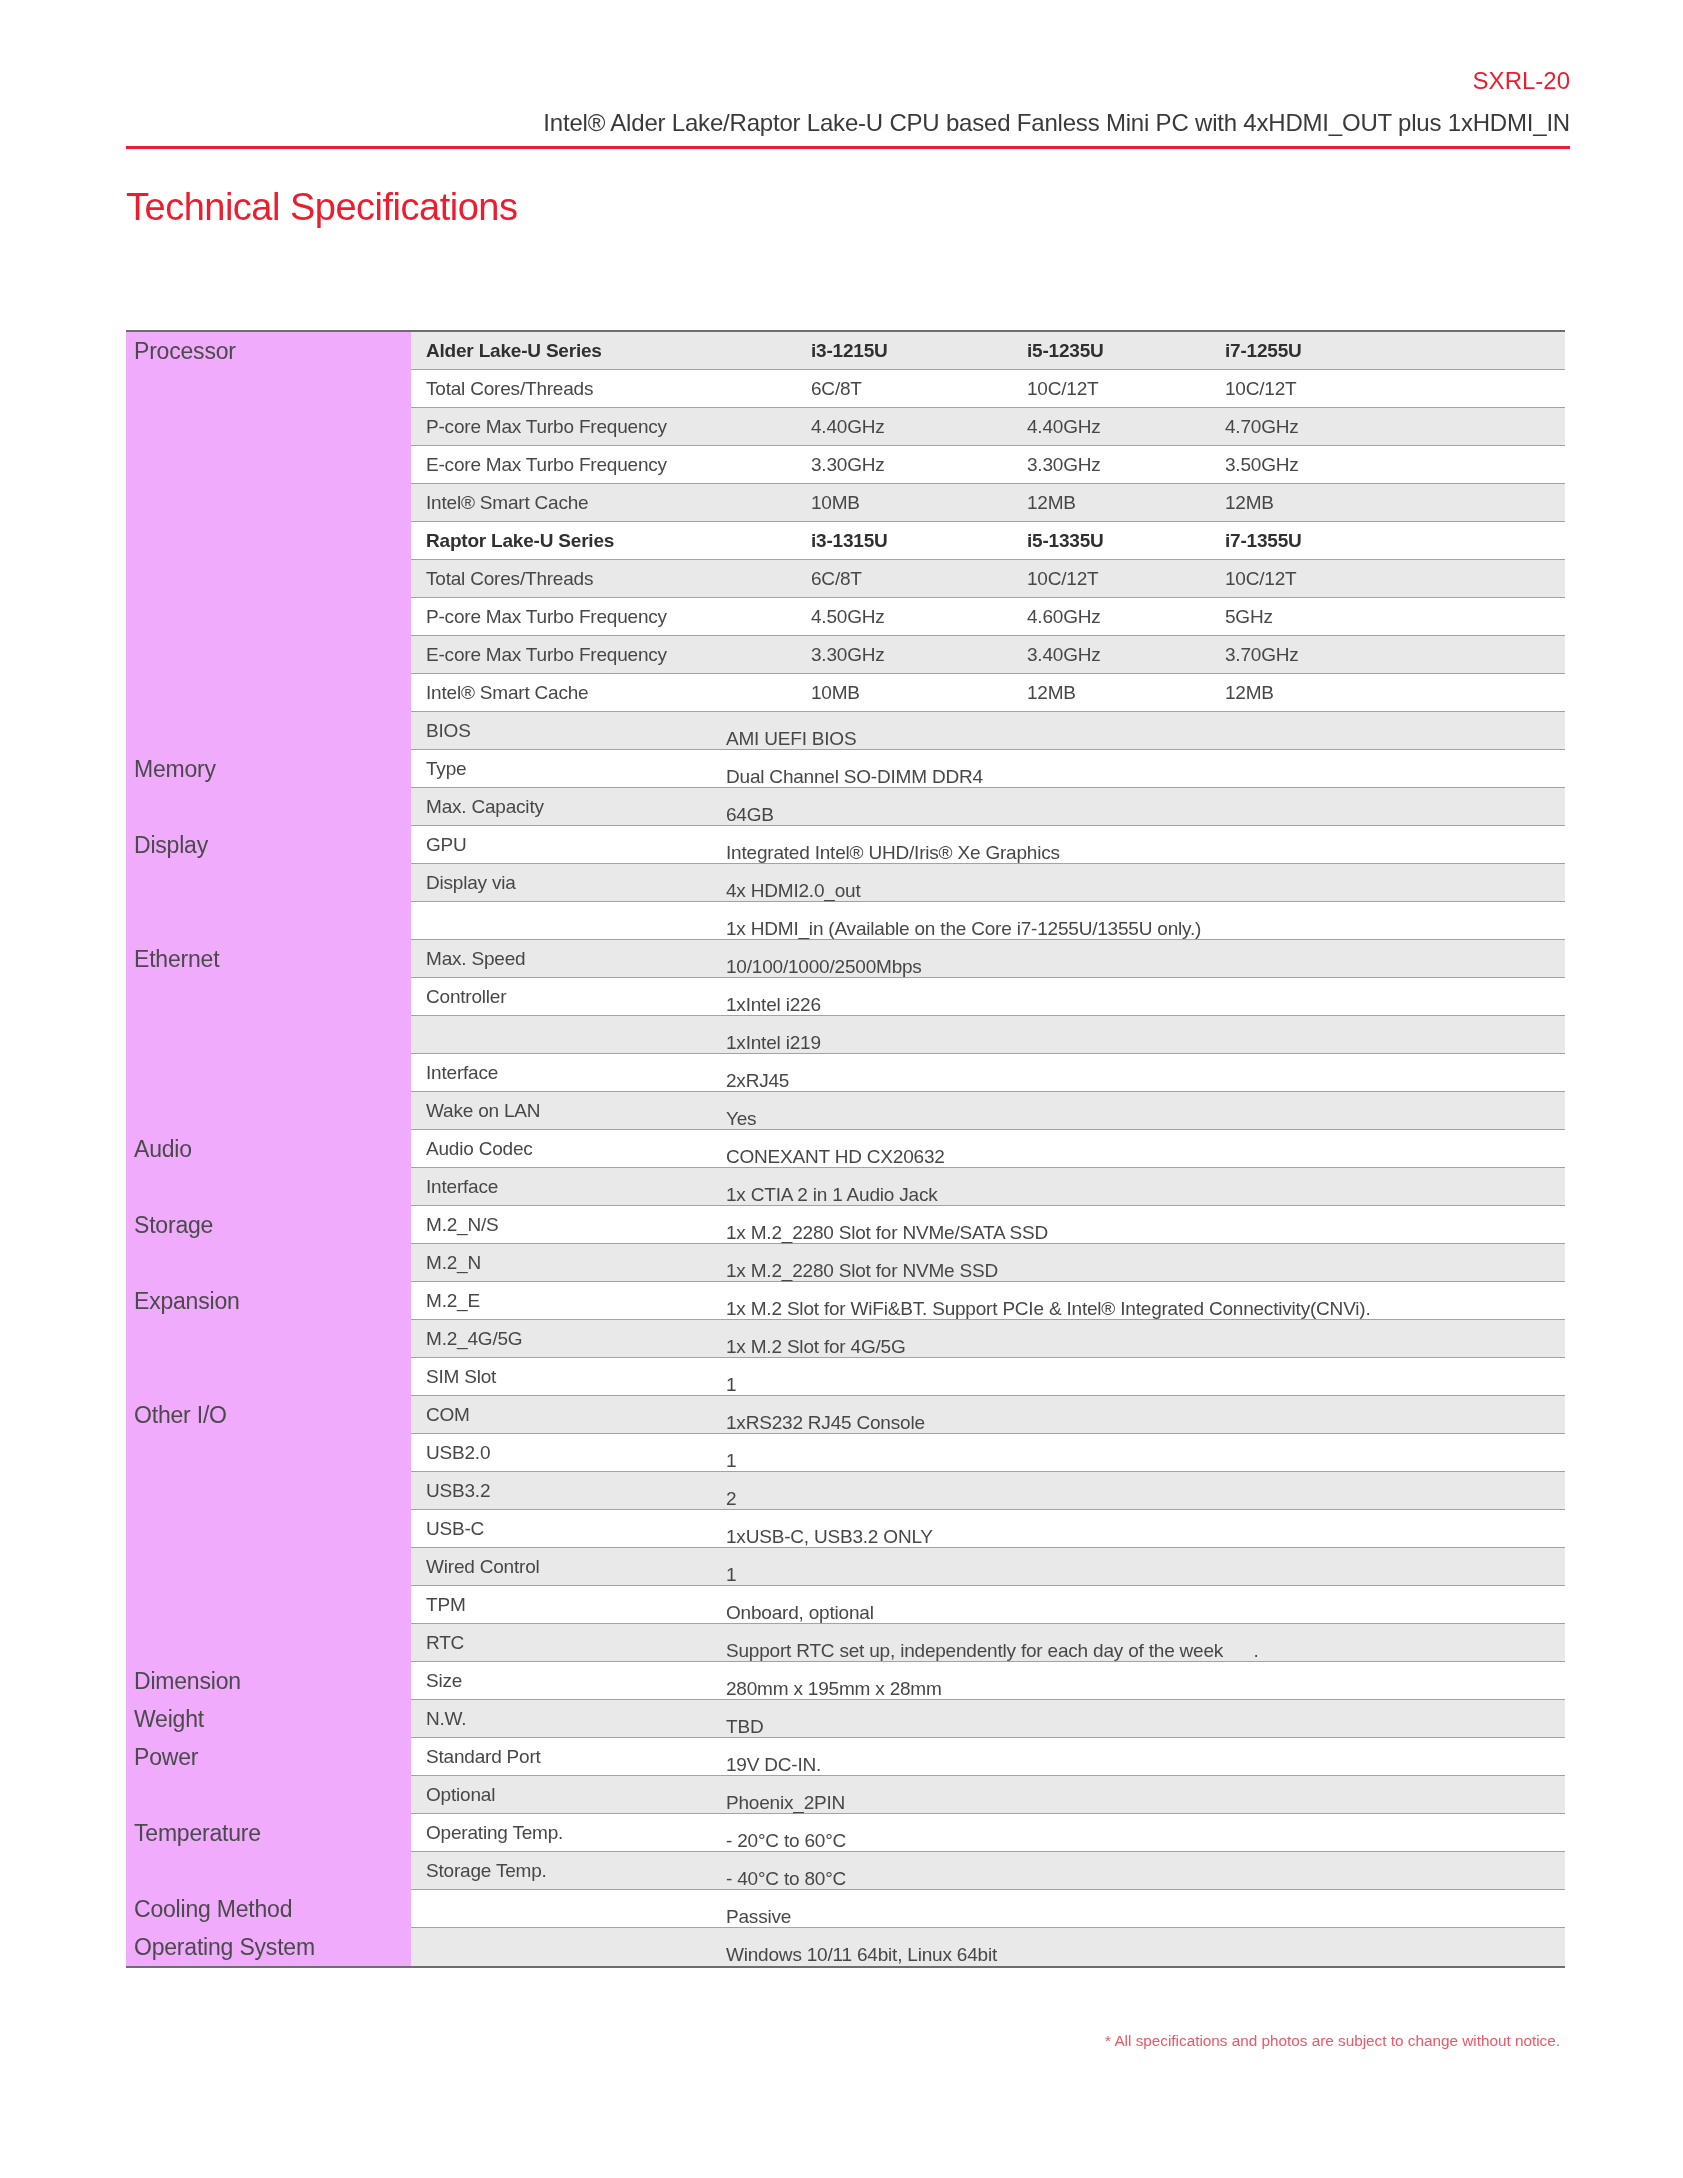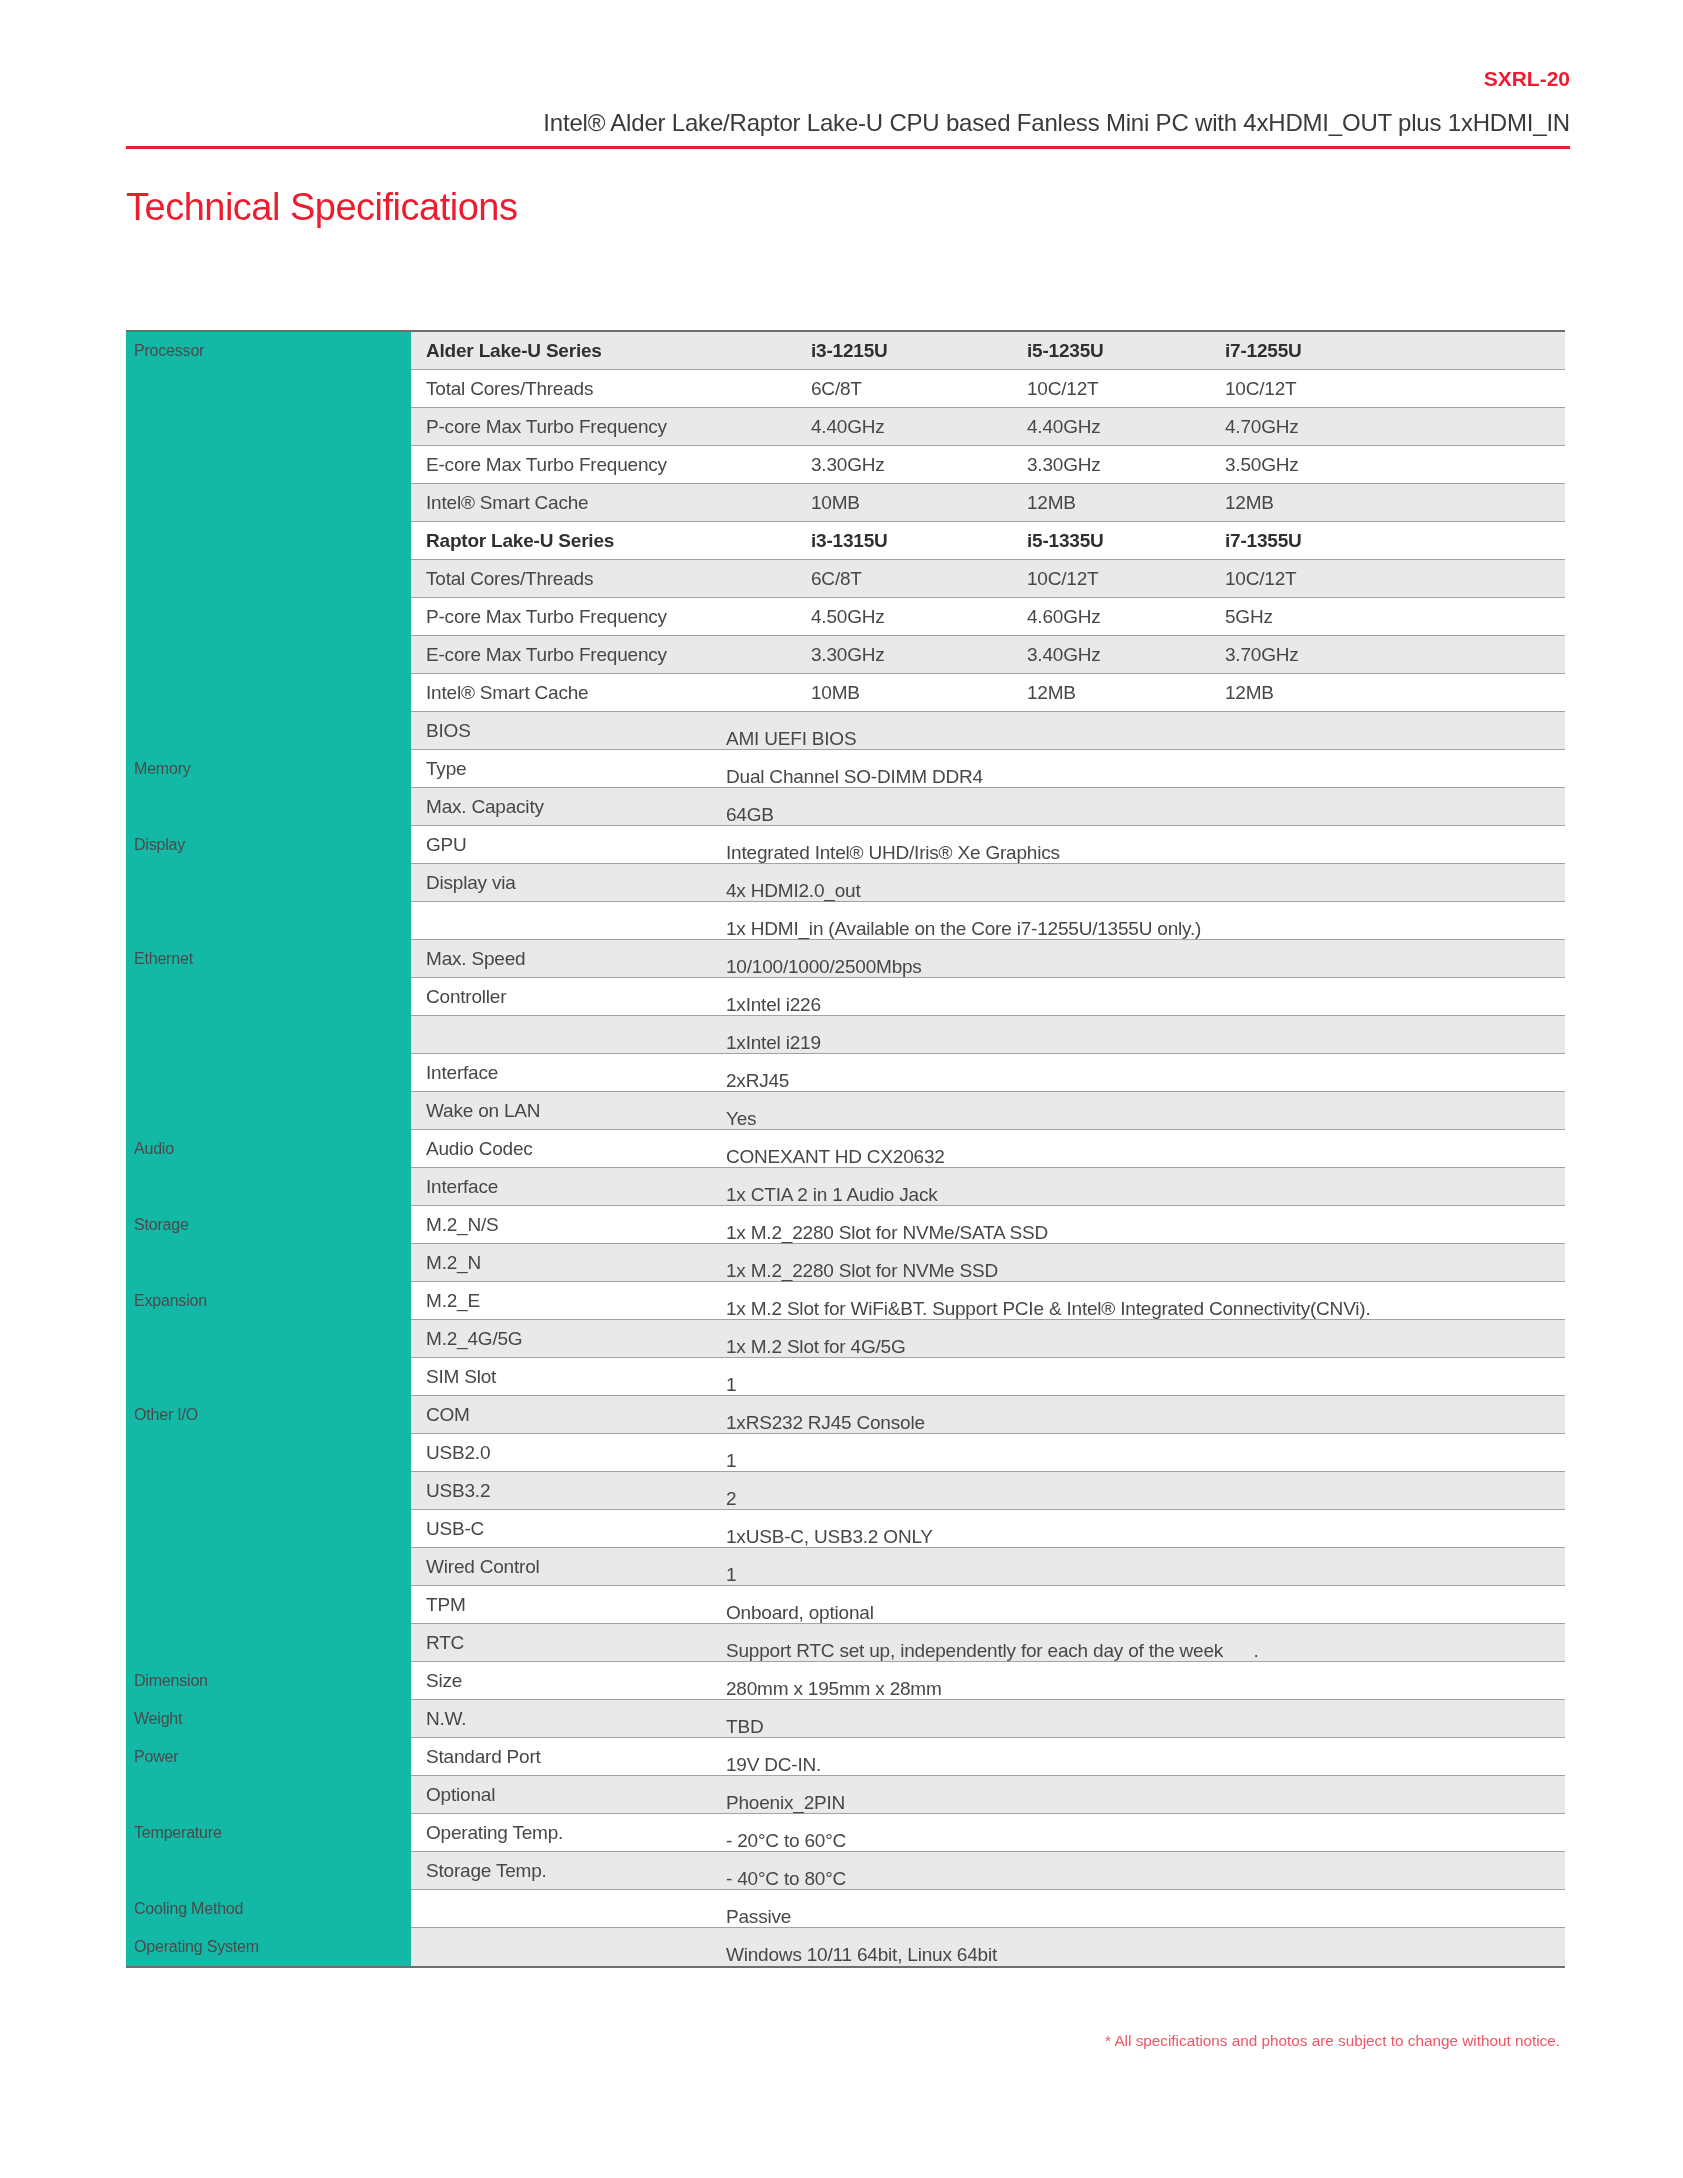--- a/index.html
+++ b/index.html
@@ -5,21 +5,21 @@
   * { margin:0; padding:0; box-sizing:border-box; }
   html,body { background:#ffffff; }
   body {
     width:1683px; height:2178px; position:relative;
     font-family:"Liberation Sans", sans-serif;
     color:#474747;
     letter-spacing:-0.2px;
   }
   .model {
     position:absolute; top:67px; right:113px;
-    font-size:21px; font-weight:700; color:var(--red,#ed1c2e);
+    font-size:24px; font-weight:400; color:var(--red,#ed1c2e);
     letter-spacing:0;
   }
   .subtitle {
     position:absolute; top:109px; right:113px;
     font-size:24px; color:#3a3a3a; white-space:nowrap;
   }
   .header-rule {
     position:absolute; top:146px; left:126px; right:113px;
     height:3px; background:var(--red,#ed1c2e);
   }
@@ -32,22 +32,22 @@
   .spec-table {
     position:absolute; top:330px; left:126px; width:1439px;
     border-top:2px solid #6e6e6e;
     border-bottom:2px solid #6e6e6e;
   }
   .row { display:flex; height:38px; }
   .row .cat {
     width:285px; flex:0 0 285px;
     padding-left:8px;
     display:flex; align-items:center;
-    font-size:16px; color:#4a4a4a;
-    background:#14b8a6;
+    font-size:23px; color:#4a4a4a;
+    background:#f0abfc;
   }
   .row .content {
     flex:1 1 auto; position:relative;
     border-bottom:1px solid #a3a3a3;
     background:#ffffff;
   }
   .row.shade .content { background:var(--stripe,#e9e9e9); }
   .row.last .content { border-bottom:none; }
   .content span {
     position:absolute; top:50%; transform:translateY(-50%);

